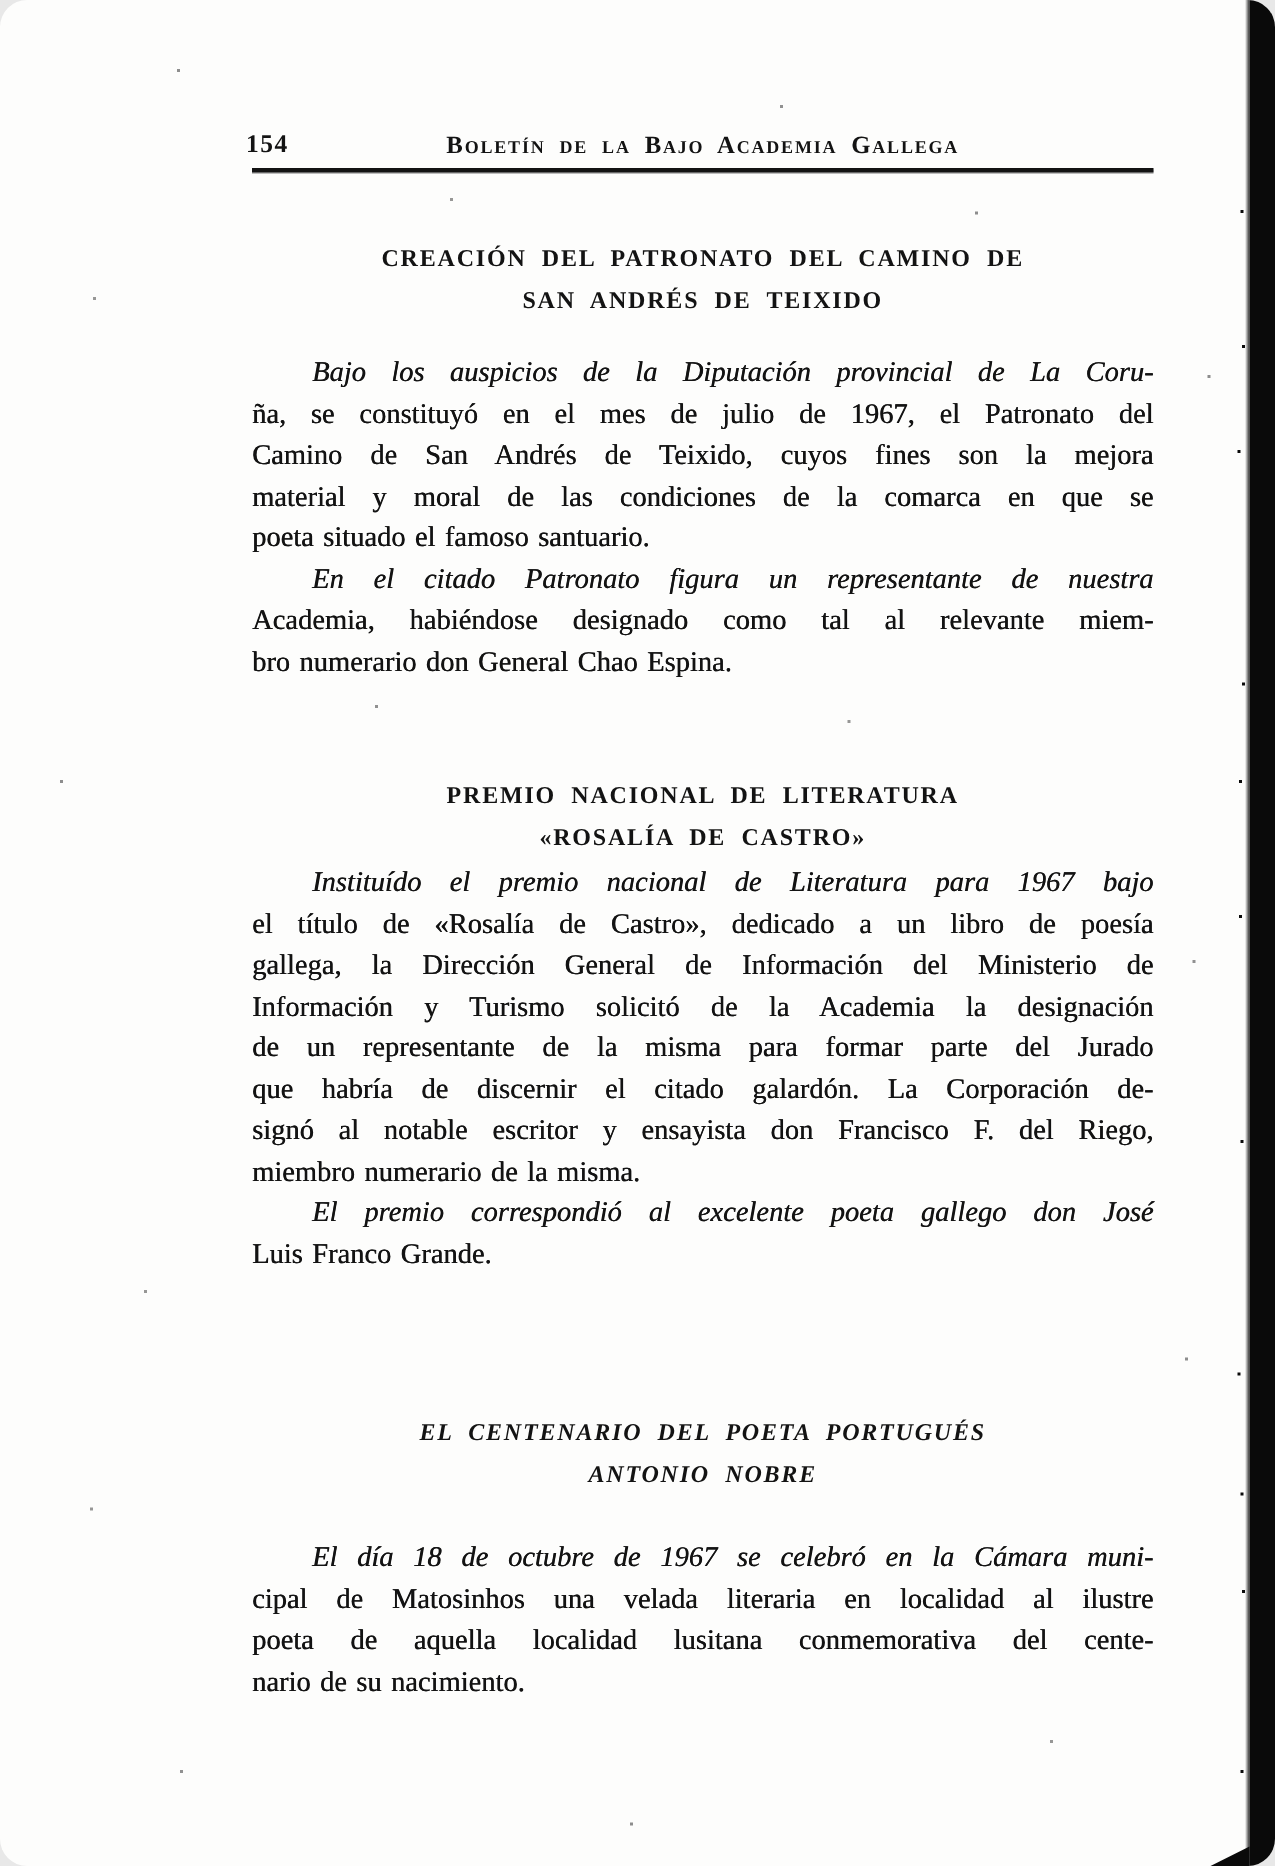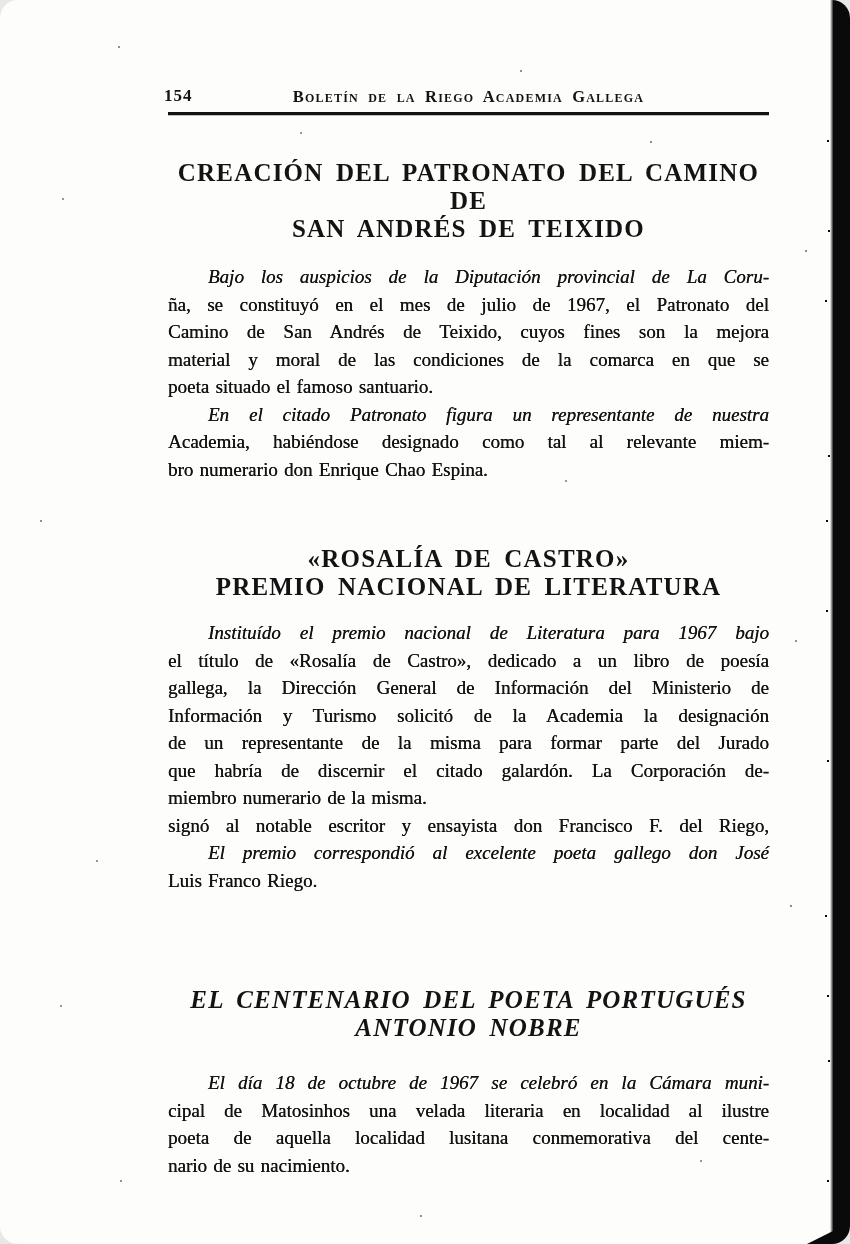--- a/index.html
+++ b/index.html
@@ -16,32 +16,32 @@
   
   .runhead{position:relative;margin-top:86px;height:22px;}
   .pageno{position:absolute;left:-4px;top:0;font-size:17px;font-weight:600;letter-spacing:1px;}
   .runtitle{
     position:absolute;left:0;right:0;top:1px;text-align:center;
     font-variant:small-caps;font-weight:700;font-size:16.5px;
     letter-spacing:1.2px;word-spacing:4px;
   }
   .rule{margin-top:4px;height:3px;background:var(--ink);box-shadow:0 1px 0 rgba(0,0,0,.25);}
   
-  .heading{font-weight:700;font-size:25px;line-height:28px;letter-spacing:1.2px;word-spacing:5px;}
+  .heading{font-weight:700;font-size:16px;line-height:28px;letter-spacing:1.2px;word-spacing:5px;}
   .heading .ln{text-align:center;}
   .h1{margin-top:44px;}
   .h2{margin-top:62px;}
   .h3{margin-top:92px;font-style:italic;}
   
   .para{font-size:19px;line-height:27.5px;word-spacing:1.5px;text-shadow:0.25px 0 0 currentColor;}
   .para .ln{text-align:justify;text-align-last:left;white-space:normal;}
   .para .ln.just{text-align-last:justify;}
   .para .ln:first-child{padding-left:40px;font-style:italic;}
   .p-first{margin-top:20px;}
-  .p3{margin-top:18px;}
+  .p3{margin-top:2px;}
   .p5{margin-top:27px;}
   
   .scanband{
     position:absolute;top:0;right:0;bottom:0;width:17px;
     background:var(--scan-band);
   }
   .scanband .fuzz{
     position:absolute;left:-3px;top:0;bottom:0;width:3px;
     background:linear-gradient(to right, rgba(10,10,10,0), rgba(10,10,10,.85));
   }
@@ -67,61 +67,61 @@
 </head>
 <body>
 
 <div class="page">
   <div class="dust"></div>
 
   <div class="column">
 
     <div class="runhead">
       <span class="pageno">154</span>
-      <span class="runtitle">Boletín de la Riego Academia Gallega</span>
+      <span class="runtitle">Boletín de la Bajo Academia Gallega</span>
     </div>
     <div class="rule"></div>
 
     <div>
       <div class="heading h1">
           <div class="ln just">CREACIÓN DEL PATRONATO DEL CAMINO DE</div>
           <div class="ln">SAN ANDRÉS DE TEIXIDO</div>
         </div>
       <div class="para p-first">
           <div class="ln just">Bajo los auspicios de la Diputación provincial de La Coru-</div>
           <div class="ln just">ña, se constituyó en el mes de julio de 1967, el Patronato del</div>
           <div class="ln just">Camino de San Andrés de Teixido, cuyos fines son la mejora</div>
           <div class="ln just">material y moral de las condiciones de la comarca en que se</div>
           <div class="ln">poeta situado el famoso santuario.</div>
         </div>
       <div class="para">
           <div class="ln just">En el citado Patronato figura un representante de nuestra</div>
           <div class="ln just">Academia, habiéndose designado como tal al relevante miem-</div>
-          <div class="ln">bro numerario don Enrique Chao Espina.</div>
+          <div class="ln">bro numerario don General Chao Espina.</div>
         </div>
     </div>
 
     <div>
       <div class="heading h2">
+          <div class="ln just">PREMIO NACIONAL DE LITERATURA</div>
           <div class="ln">«ROSALÍA DE CASTRO»</div>
-          <div class="ln just">PREMIO NACIONAL DE LITERATURA</div>
         </div>
       <div class="para p3">
           <div class="ln just">Instituído el premio nacional de Literatura para 1967 bajo</div>
           <div class="ln just">el título de «Rosalía de Castro», dedicado a un libro de poesía</div>
           <div class="ln just">gallega, la Dirección General de Información del Ministerio de</div>
           <div class="ln just">Información y Turismo solicitó de la Academia la designación</div>
           <div class="ln just">de un representante de la misma para formar parte del Jurado</div>
           <div class="ln just">que habría de discernir el citado galardón. La Corporación de-</div>
+          <div class="ln just">signó al notable escritor y ensayista don Francisco F. del Riego,</div>
           <div class="ln">miembro numerario de la misma.</div>
-          <div class="ln just">signó al notable escritor y ensayista don Francisco F. del Riego,</div>
         </div>
       <div class="para">
           <div class="ln just">El premio correspondió al excelente poeta gallego don José</div>
-          <div class="ln">Luis Franco Riego.</div>
+          <div class="ln">Luis Franco Grande.</div>
         </div>
     </div>
 
     <div>
       <div class="heading h3">
           <div class="ln just">EL CENTENARIO DEL POETA PORTUGUÉS</div>
           <div class="ln">ANTONIO NOBRE</div>
         </div>
       <div class="para p5">
           <div class="ln just">El día 18 de octubre de 1967 se celebró en la Cámara muni-</div>

